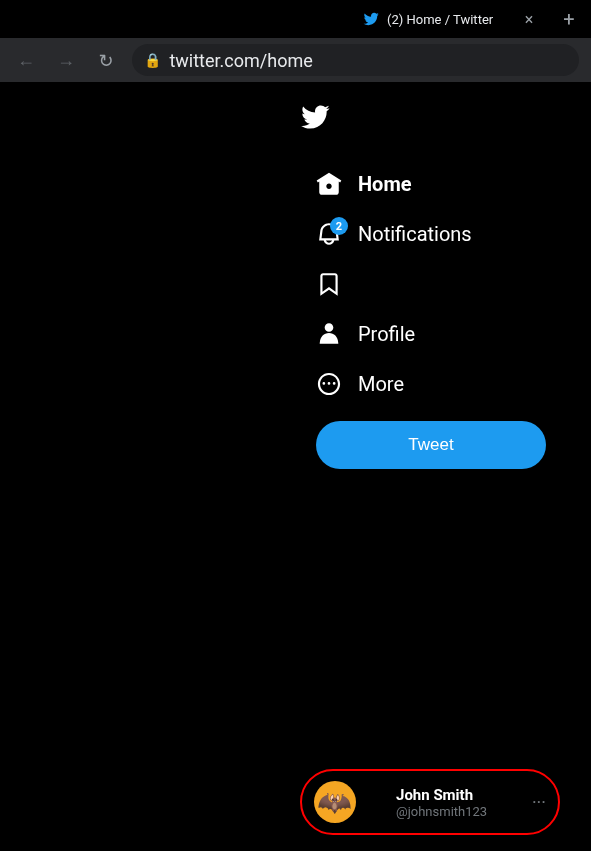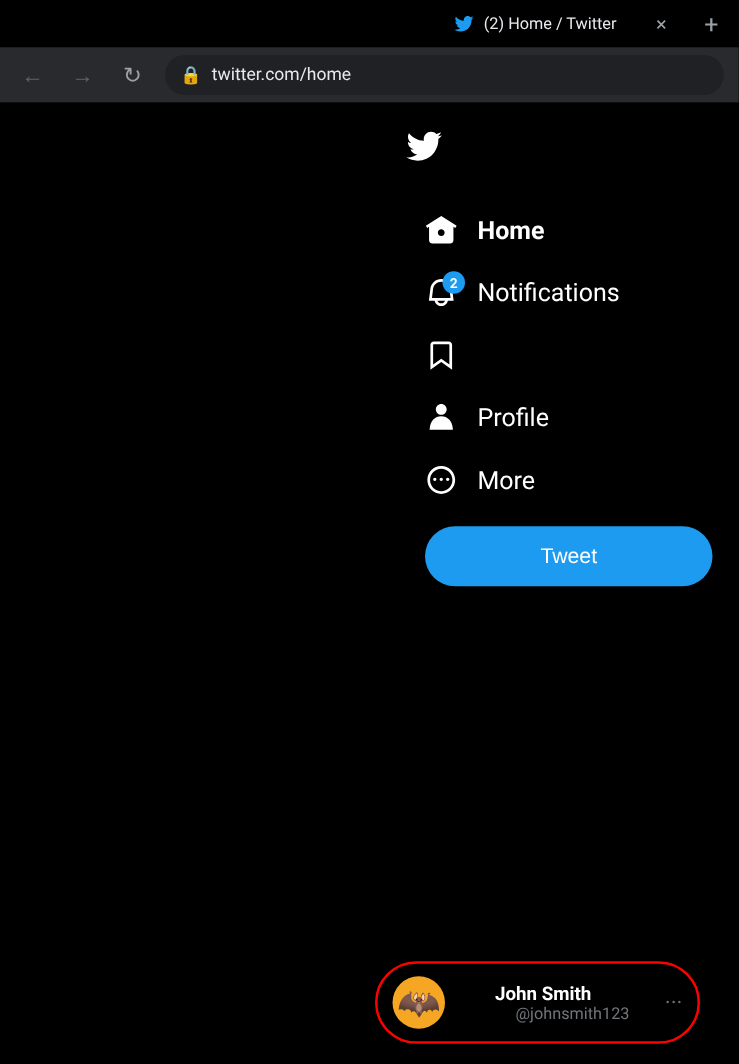--- a/index.html
+++ b/index.html
@@ -115,21 +115,21 @@
       gap: 8px;
     }
 
     .lock-icon {
       color: #9aa0a6;
       font-size: 14px;
     }
 
     .url-text {
       color: #e8eaed;
-      font-size: 14px;
+      font-size: 18px;
     }
 
     
     .page-content {
       width: 100%;
       height: calc(851px - 82px);
       background: #000;
       display: flex;
       flex-direction: column;
       align-items: center;
@@ -257,21 +257,20 @@
 
     .user-name {
       color: #fff;
       font-weight: 700;
       font-size: 15px;
     }
 
     .user-handle {
       color: #71767b;
       font-size: 13px;
-      text-align: center;
     }
 
     .more-options {
       color: #71767b;
       font-size: 18px;
     }
   </style>
 </head>
 <body>
 
@@ -291,21 +290,21 @@
     <span class="nav-btn disabled">←</span>
     <span class="nav-btn disabled">→</span>
     <span class="nav-btn">↻</span>
     <div class="url-bar">
       <span class="lock-icon">🔒</span>
       <span class="url-text">twitter.com/home</span>
     </div>
   </div>
 </div>
 
-<div class="page-content" style="position:relative;padding-left:24px;">
+<div class="page-content" style="position:relative;">
 
   <div class="sidebar-nav">
 
     <div class="twitter-logo">
       <svg width="30" height="30" viewBox="0 0 24 24" fill="white">
         <path d="M23.643 4.937c-.835.37-1.732.62-2.675.733.962-.576 1.7-1.49 2.048-2.578-.9.534-1.897.922-2.958 1.13-.85-.904-2.06-1.47-3.4-1.47-2.572 0-4.658 2.086-4.658 4.66 0 .364.042.718.12 1.06-3.873-.195-7.304-2.05-9.602-4.868-.4.69-.63 1.49-.63 2.342 0 1.616.823 3.043 2.072 3.878-.764-.025-1.482-.234-2.11-.583v.06c0 2.257 1.605 4.14 3.737 4.568-.392.106-.803.162-1.227.162-.3 0-.593-.028-.877-.082.593 1.85 2.313 3.198 4.352 3.234-1.595 1.25-3.604 1.995-5.786 1.995-.376 0-.747-.022-1.112-.065 2.062 1.323 4.51 2.093 7.14 2.093 8.57 0 13.255-7.098 13.255-13.254 0-.2-.005-.402-.014-.602.91-.658 1.7-1.477 2.323-2.41z"></path>
       </svg>
     </div>
 
     <div class="nav-item active">

